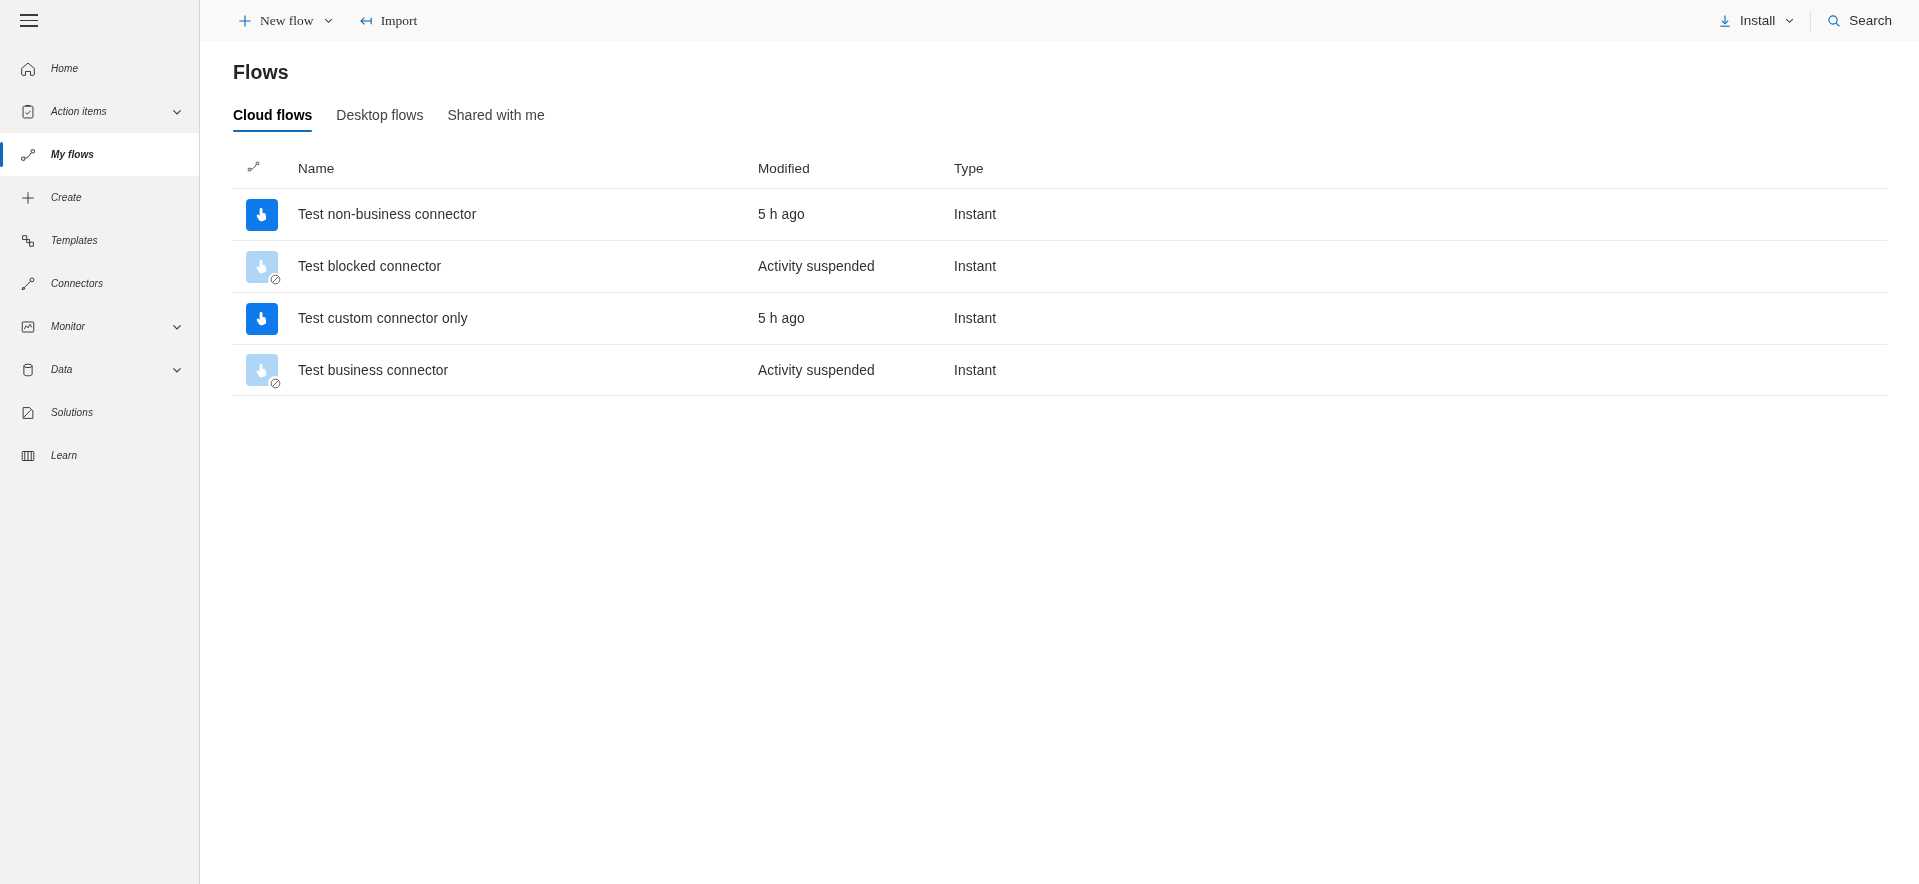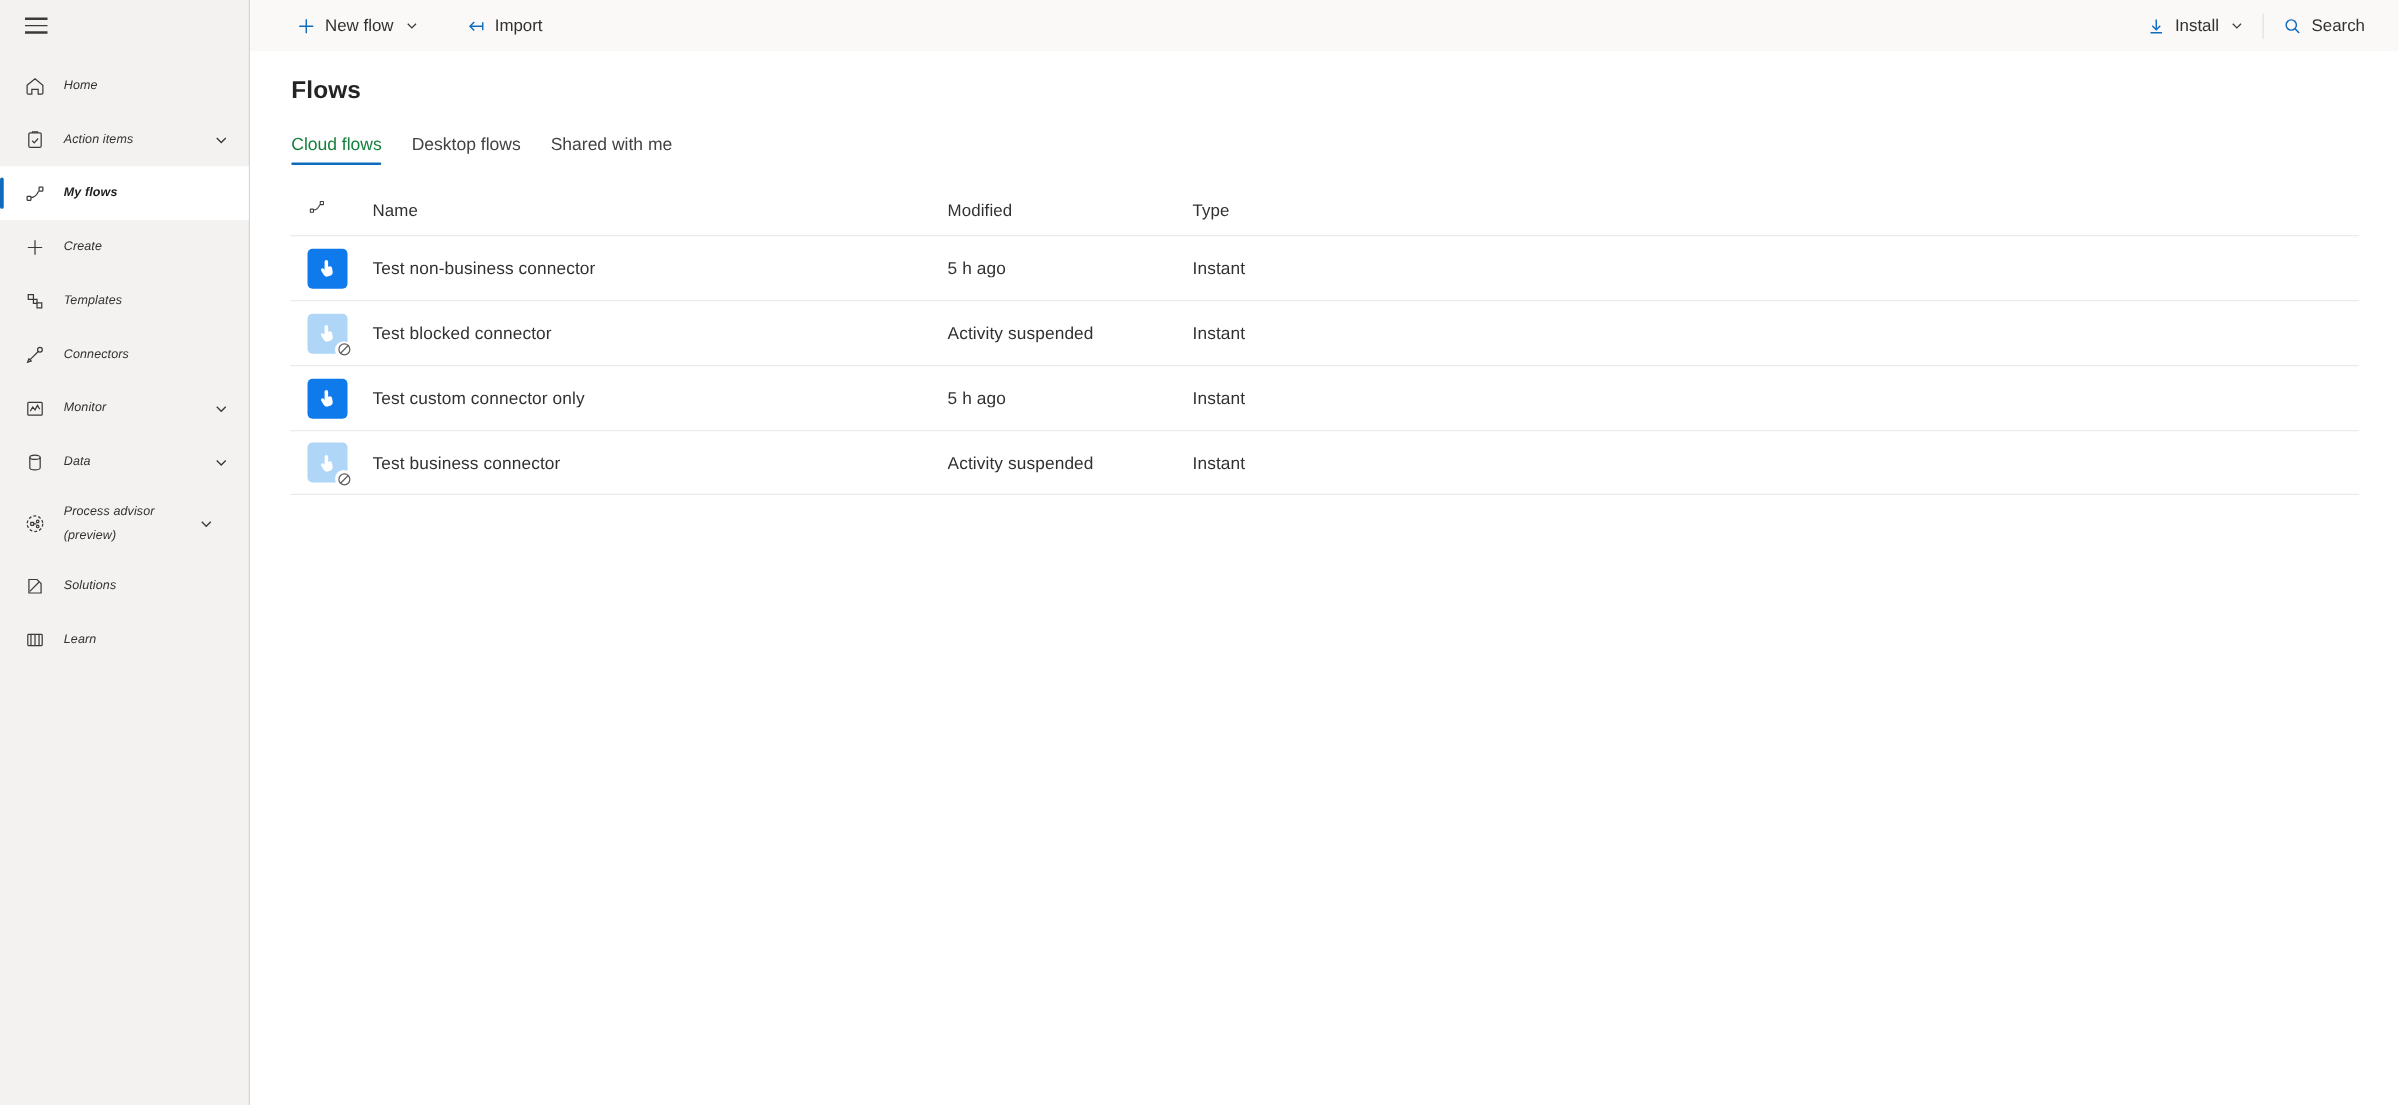--- a/index.html
+++ b/index.html
@@ -126,21 +126,21 @@
   
   .cmdbar {
     height: 41px;
     flex: 0 0 41px;
     background: #faf9f8;
     display: flex;
     align-items: center;
     padding: 0 18px 0 28px;
   }
 
-  .cmd-left { display: flex; align-items: center; gap: 20px; }
+  .cmd-left { display: flex; align-items: center; gap: 6px; font-family: Liberation Serif, serif; }
   .cmd-right { margin-left: auto; display: flex; align-items: center; }
 
   .cmd-btn {
     height: 32px;
     display: flex;
     align-items: center;
     padding: 0 9px;
     cursor: pointer;
     border-radius: 2px;
     color: #323130;
@@ -198,21 +198,21 @@
   }
   .tab {
     position: relative;
     font-size: 14px;
     color: #424242;
     padding: 0 12px 9px 12px;
     cursor: pointer;
     white-space: nowrap;
   }
   .tab:first-child { padding-left: 0; }
-  .tab.active { color: #15803d; font-weight: 400; }
+  .tab.active { color: #000000; font-weight: 700; }
   .tab.active::after {
     content: "";
     position: absolute;
     left: 0px;
     right: 12px;
     bottom: 0;
     height: 2px;
     background: #0f6cbd;
     border-radius: 2px;
   }
@@ -401,37 +401,20 @@
         </span>
         <span class="nav-label">Data</span>
         <span class="chev">
           <svg width="12" height="12" viewBox="0 0 12 12" fill="none" stroke="#3b3a39" stroke-width="1.1">
               <path d="M2.4 4.4 6 8l3.6-3.6"></path>
             </svg>
         </span>
       </div>
 
 
-      <div class="nav-item tall">
-        <span class="nav-icon">
-          <svg width="18" height="18" viewBox="0 0 20 20" fill="none" stroke="#3b3a39" stroke-width="1.1">
-            <circle cx="10" cy="10" r="6.9" stroke-dasharray="2.6 1.8"></circle>
-            <rect x="6.2" y="8.8" width="2.6" height="2.6" rx="0.3"></rect>
-            <circle cx="12.4" cy="7.9" r="1.1"></circle>
-            <circle cx="12.4" cy="12.4" r="1.1"></circle>
-            <path d="M8.8 10.1h2.5"></path>
-          </svg>
-        </span>
-        <span class="nav-label" style="white-space:normal; max-width:106px; line-height:19px;">Process advisor (preview)</span>
-        <span class="chev">
-          <svg width="12" height="12" viewBox="0 0 12 12" fill="none" stroke="#3b3a39" stroke-width="1.1">
-              <path d="M2.4 4.4 6 8l3.6-3.6"></path>
-            </svg>
-        </span>
-      </div>
 
       <div class="nav-item">
         <span class="nav-icon">
           <svg width="18" height="18" viewBox="0 0 20 20" fill="none" stroke="#3b3a39" stroke-width="1.1">
             <path d="M4.6 4h7.2l3.6 3.6V16H4.6z"></path>
             <path d="M5.4 14.6 13.4 6.4"></path>
           </svg>
         </span>
         <span class="nav-label">Solutions</span>
       </div>

